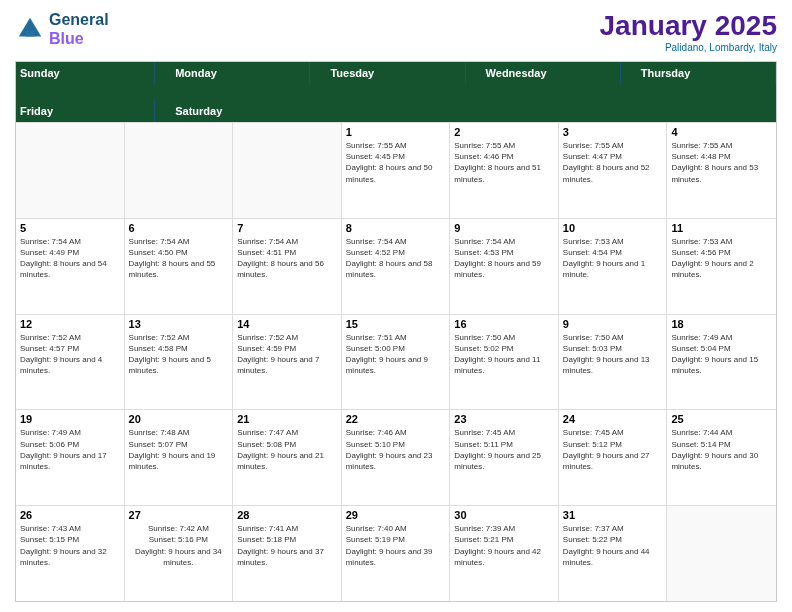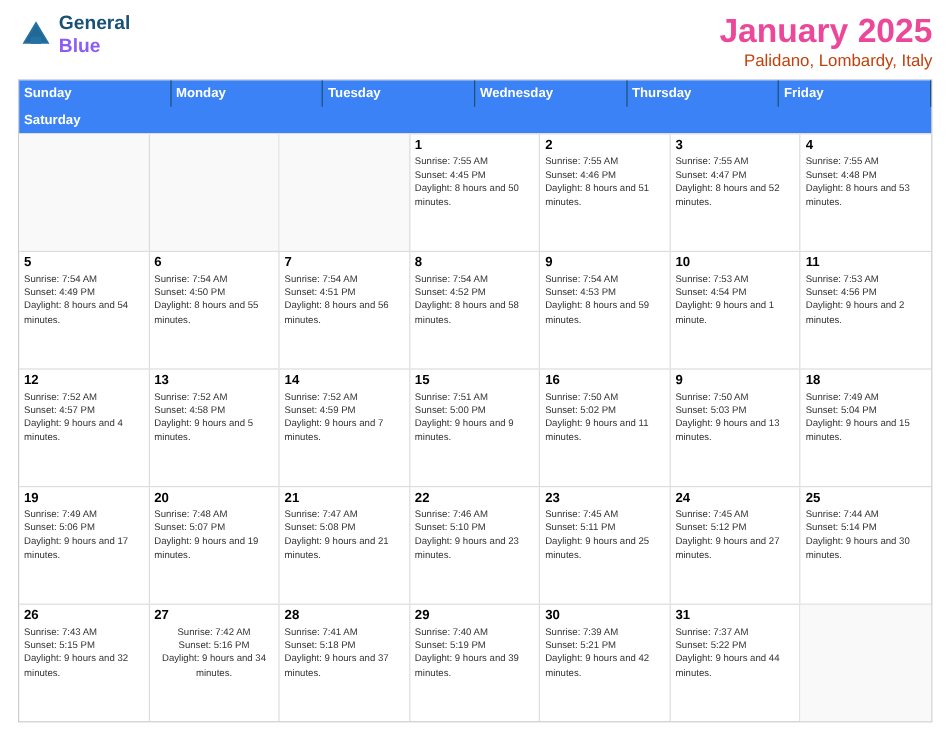--- a/index.html
+++ b/index.html
@@ -38,36 +38,37 @@
     .logo-icon {
       width: 30px;
       height: 30px;
     }
     .title-block {
       text-align: right;
     }
     .month-title {
       font-size: 28px;
       font-weight: bold;
-      color: #ec4899;
+      color: #4c1d95;
     }
     .subtitle {
-      font-size: 14px;
-      color: #c2410c;
+      font-size: 10px;
+      color: #0369a1;
     }
     .calendar {
       flex: 1;
       display: flex;
       flex-direction: column;
       border: 1px solid #ccc;
     }
     .cal-header {
       display: grid;
-      grid-template-columns: repeat(6, 1fr);
-      background: #3b82f6;
+      grid-template-columns: repeat(5, 1fr);
+      background: #14532d;
+      gap: 16px;
     }
     .cal-header-cell {
       color: white;
       font-size: 11px;
       font-weight: bold;
       padding: 5px 4px;
       text-align: left;
       border-right: 1px solid #1a5276;
     }
     .cal-header-cell:last-child { border-right: none; }

